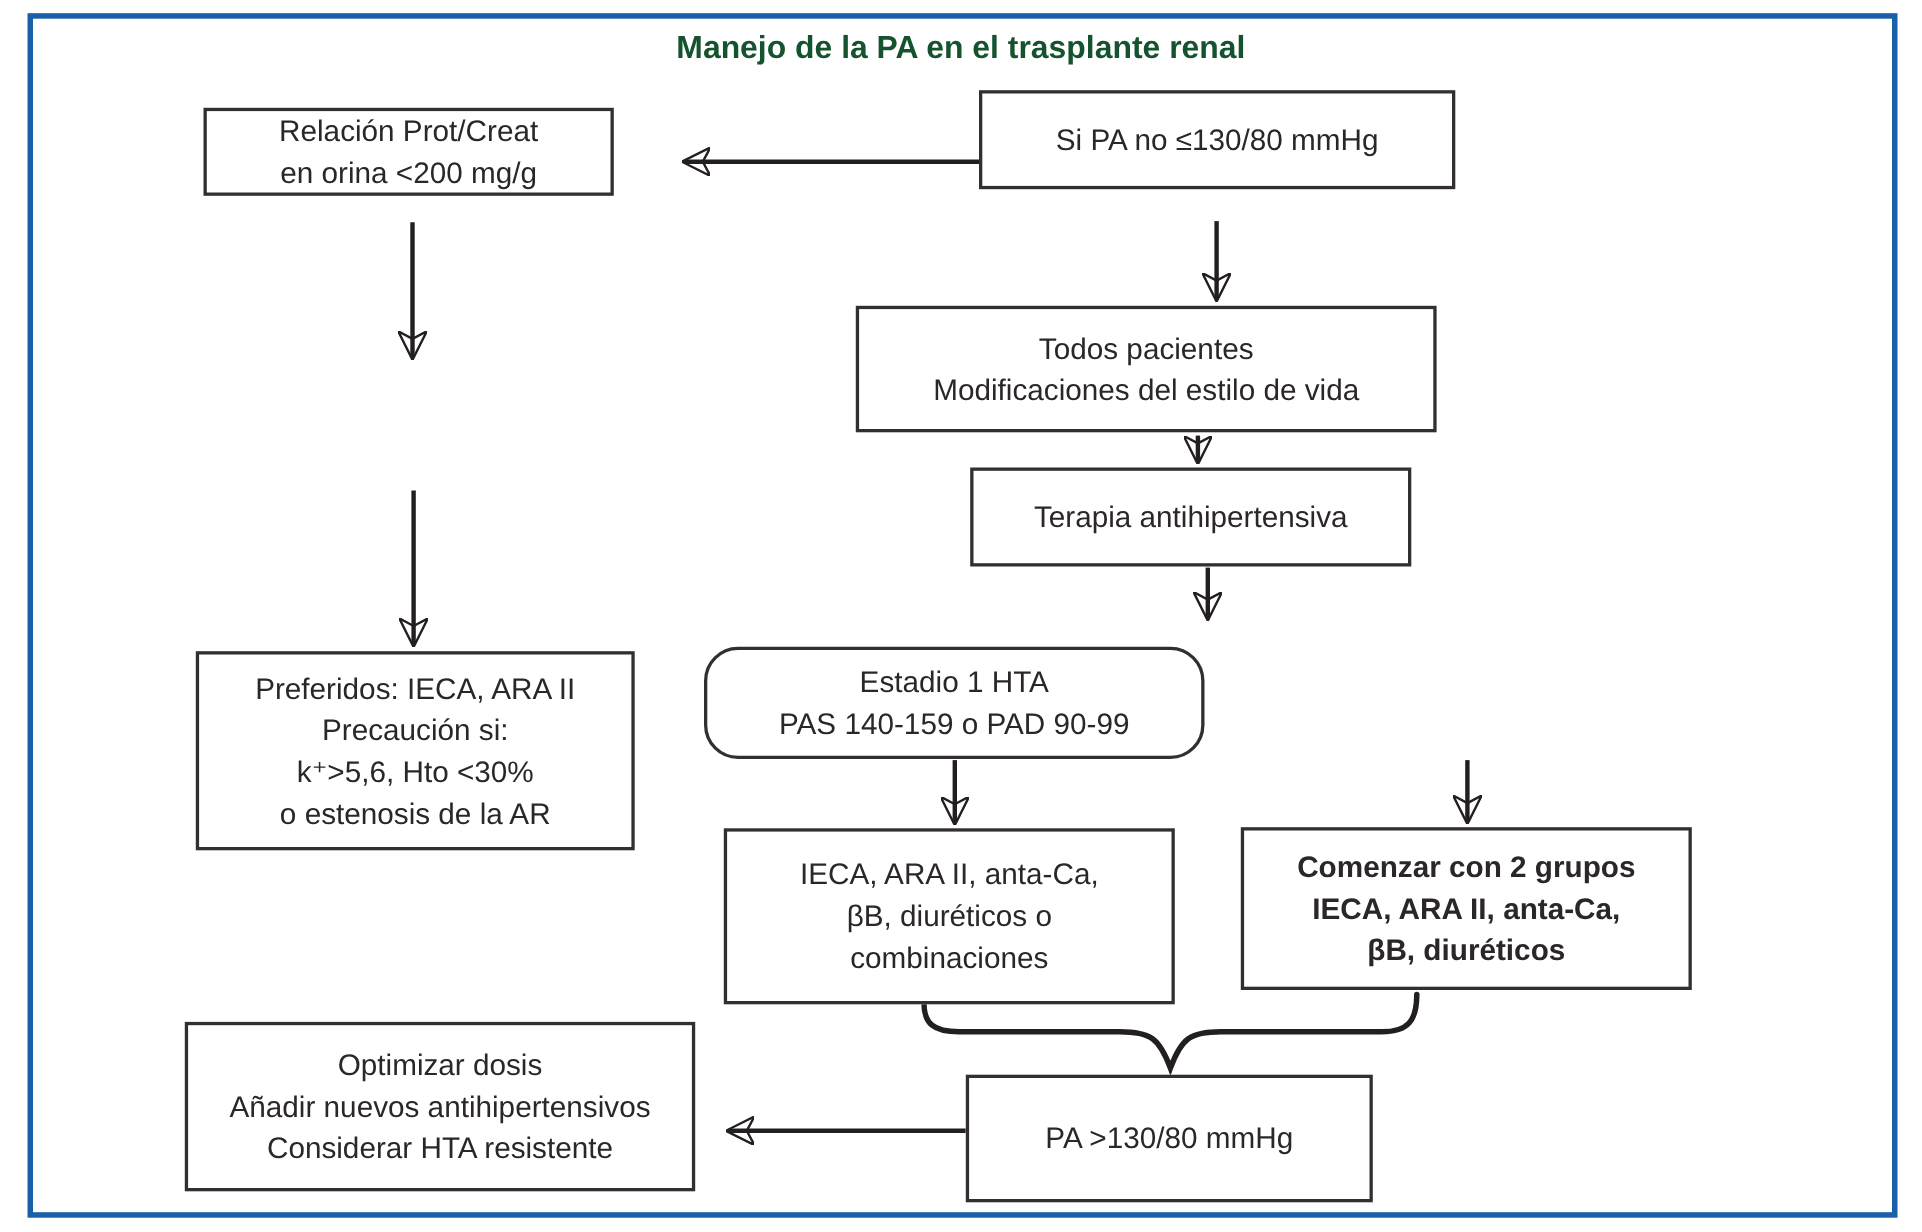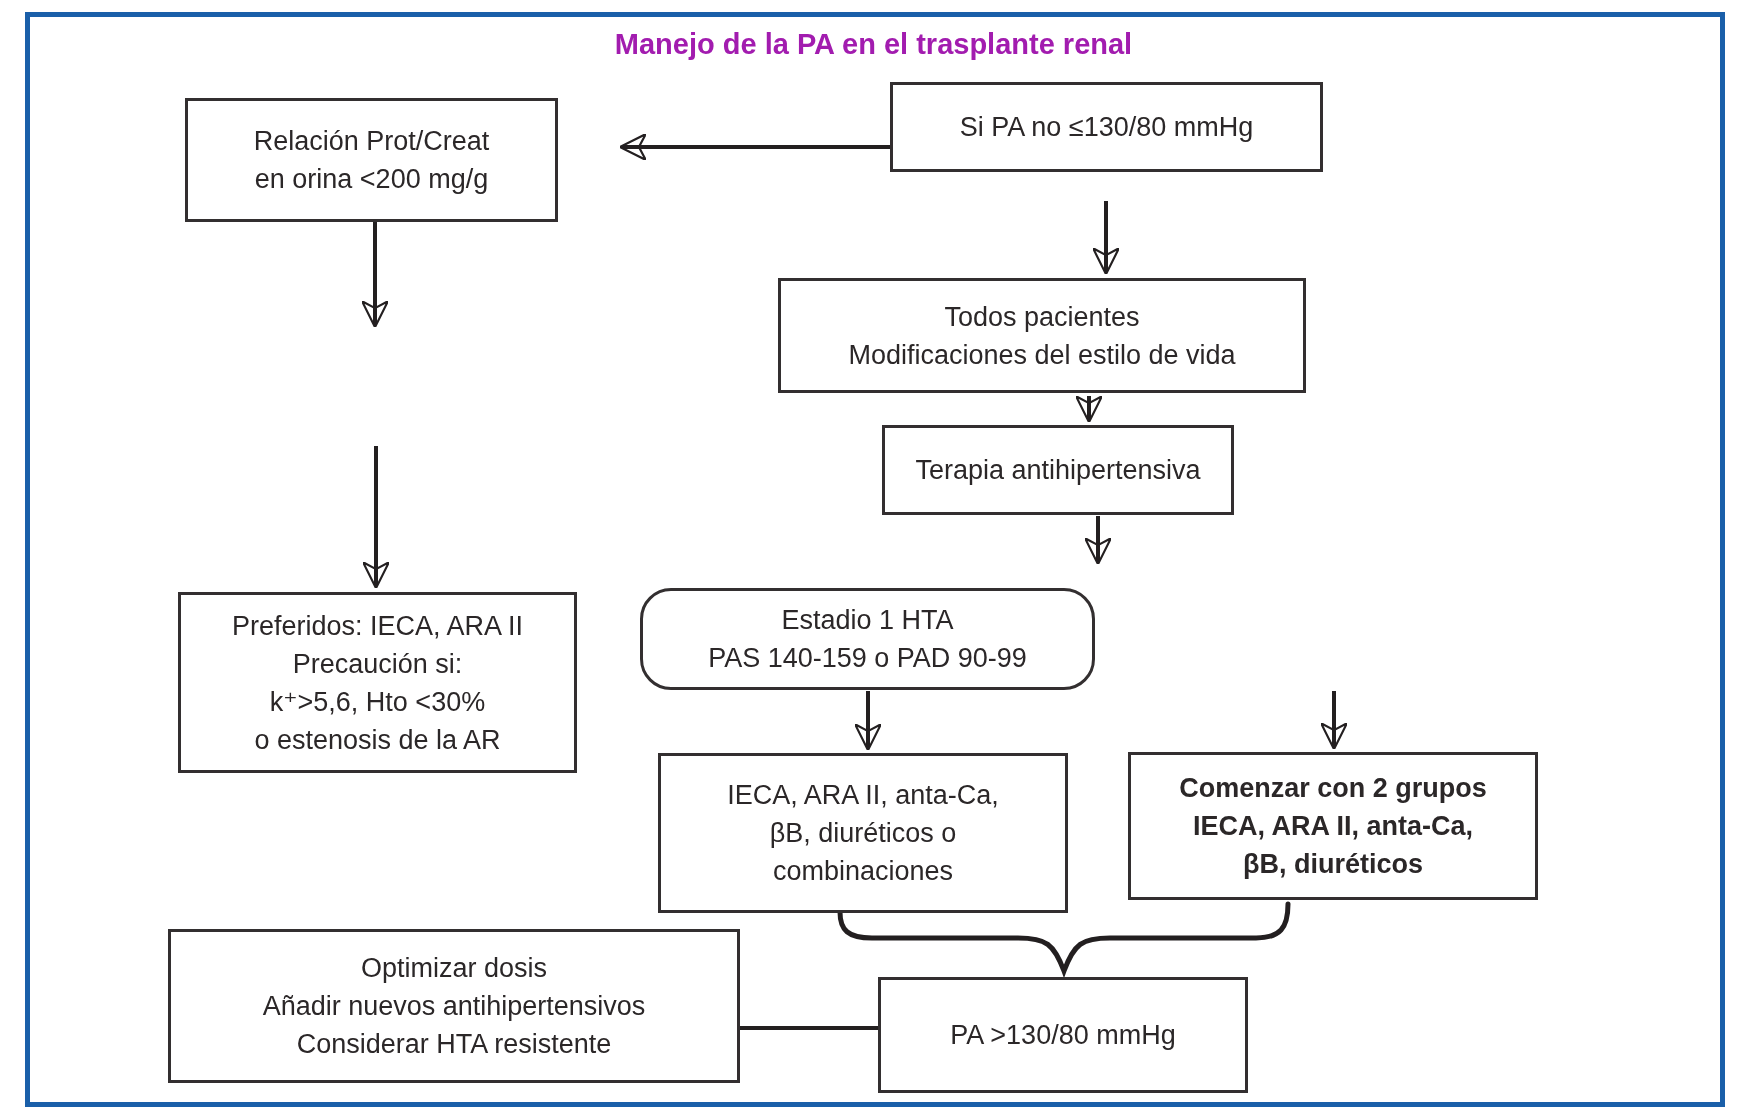--- a/index.html
+++ b/index.html
@@ -19,47 +19,47 @@
     border: 5px solid #1a5fa9;
     box-sizing: border-box;
     background: #ffffff;
   }
   #title {
     position: absolute;
     left: 0; right: 0; top: 28px;
     text-align: center;
     font-size: 29px;
     font-weight: bold;
-    color: #a21caf;
+    color: #14532d;
   }
   .box {
     position: absolute;
     border: 3px solid #332f30;
     box-sizing: border-box;
     background: #ffffff;
     display: flex;
     flex-direction: column;
     align-items: center;
     justify-content: center;
     text-align: center;
     font-size: 27px;
     line-height: 38px;
     color: #2b2728;
     z-index: 2;
   }
   .box .ln { display: block; white-space: nowrap; }
   
-  #box-relacion-menor  { left: 185px;  top: 98px;  width: 373px; height: 124px; }
+  #box-relacion-menor  { left: 185px;  top: 98px;  width: 373px; height: 80px; }
   #box-si-relacion     { left: 188px;  top: 345px; width: 377px; height: 100px; }
   #box-preferidos      { left: 178px;  top: 592px; width: 399px; height: 181px; }
-  #box-optimizar       { left: 168px;  top: 929px; width: 572px; height: 154px; }
+  #box-optimizar       { left: 168px;  top: 929px; width: 464px; height: 154px; }
   
   #box-si-pa-no        { left: 890px;  top: 82px;  width: 433px; height: 90px; }
   #box-todos           { left: 778px;  top: 278px; width: 528px; height: 115px; }
-  #box-terapia         { left: 882px;  top: 425px; width: 352px; height: 90px;  }
+  #box-terapia         { left: 882px;  top: 425px; width: 401px; height: 90px;  }
   #box-estadio1        { left: 640px;  top: 588px; width: 455px; height: 102px; border-radius: 31px; }
   #box-estadio2        { left: 1108px; top: 588px; width: 455px; height: 102px; }
   #box-ieca            { left: 658px;  top: 753px; width: 410px; height: 160px; }
   #box-comenzar        { left: 1128px; top: 752px; width: 410px; height: 148px; font-weight: bold; }
   #box-pa-mayor        { left: 878px;  top: 977px; width: 370px; height: 116px; }
 
   #connectors {
     position: absolute;
     left: 0; top: 0;
     width: 1747px; height: 1120px;

